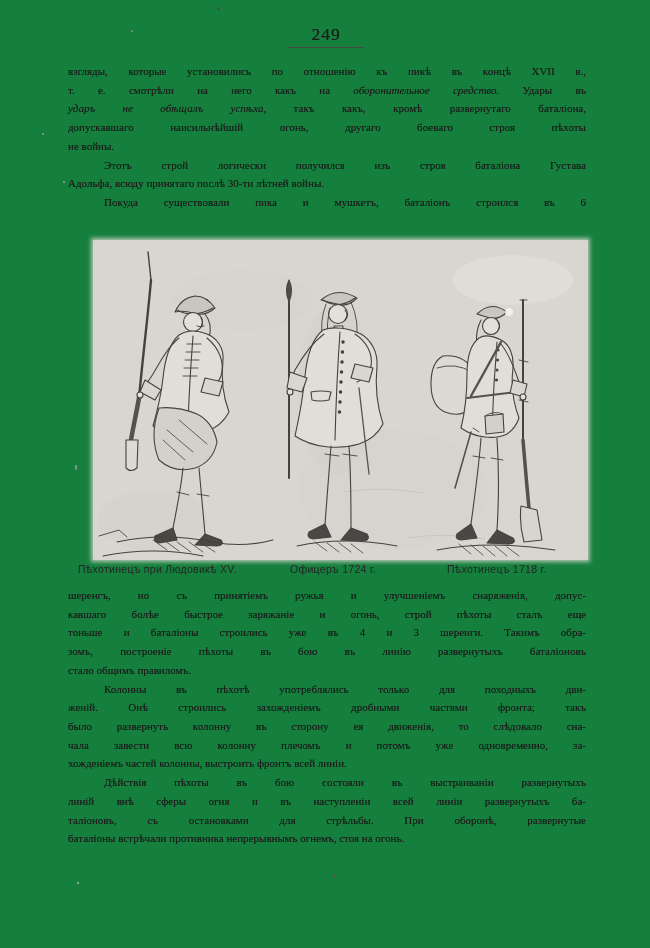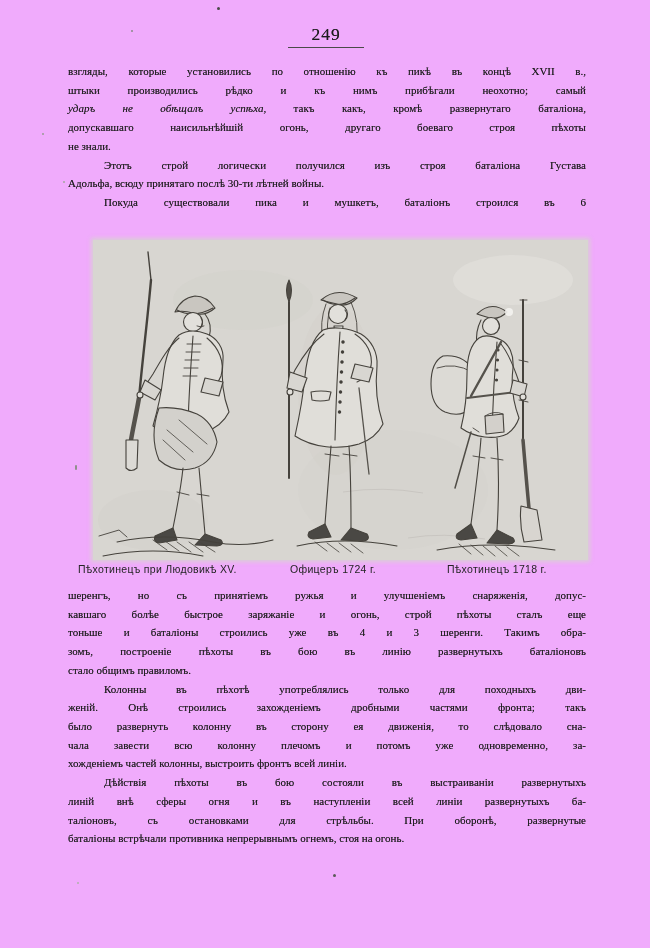--- a/index.html
+++ b/index.html
@@ -1,18 +1,18 @@
 <!DOCTYPE html>
 <html><head>
 <meta charset="utf-8">
 <style>
   html,body{margin:0;padding:0;background:#e8e8e6;}
   .page{
     position:relative;width:650px;height:948px;margin:0 auto;
-    background:#f0abfc;overflow:hidden;
+    background:#15803d;overflow:hidden;
     font-family:"Liberation Serif","DejaVu Serif",serif;
     color:#1c1c1c;
   }
   .pagenum-wrap{
     position:absolute;top:24px;left:288px;width:76px;
     text-align:center;border-bottom:1.6px solid #4a4a48;
     padding-bottom:2px;font-size:17.5px;letter-spacing:1px;
     text-shadow:0 0 .3px rgba(20,20,20,.65);
   }
   .textcol{
@@ -54,24 +54,24 @@
 
 <div class="page">
 
   <div class="pagenum-wrap">
     <span>249</span>
   </div>
 
   <div id="text-top" class="textcol">
       <div class="para">
         <div class="line just"><span>взгляды, которые установились по отношенію къ пикѣ въ концѣ XVII в.,</span></div>
-        <div class="line just"><span>штыки производились рѣдко и къ нимъ прибѣгали неохотно; самый</span></div>
+        <div class="line just"><span>т. е. смотрѣли на него какъ на </span><span class="it">оборонительное средство.</span><span> Удары въ</span></div>
         <div class="line just"><span class="it">ударъ не обѣщалъ успѣха,</span><span> такъ какъ, кромѣ развернутаго баталіона,</span></div>
         <div class="line just"><span>допускавшаго наисильнѣйшій огонь, другаго боеваго строя пѣхоты</span></div>
-        <div class="line"><span>не знали.</span></div>
+        <div class="line"><span>не войны.</span></div>
       </div>
       <div class="para">
         <div class="line just indent"><span>Этотъ строй логически получился изъ строя баталіона Густава</span></div>
         <div class="line"><span>Адольфа, всюду принятаго послѣ 30-ти лѣтней войны.</span></div>
       </div>
       <div class="para">
         <div class="line just indent"><span>Покуда существовали пика и мушкетъ, баталіонъ строился въ 6</span></div>
       </div>
     </div>
 

